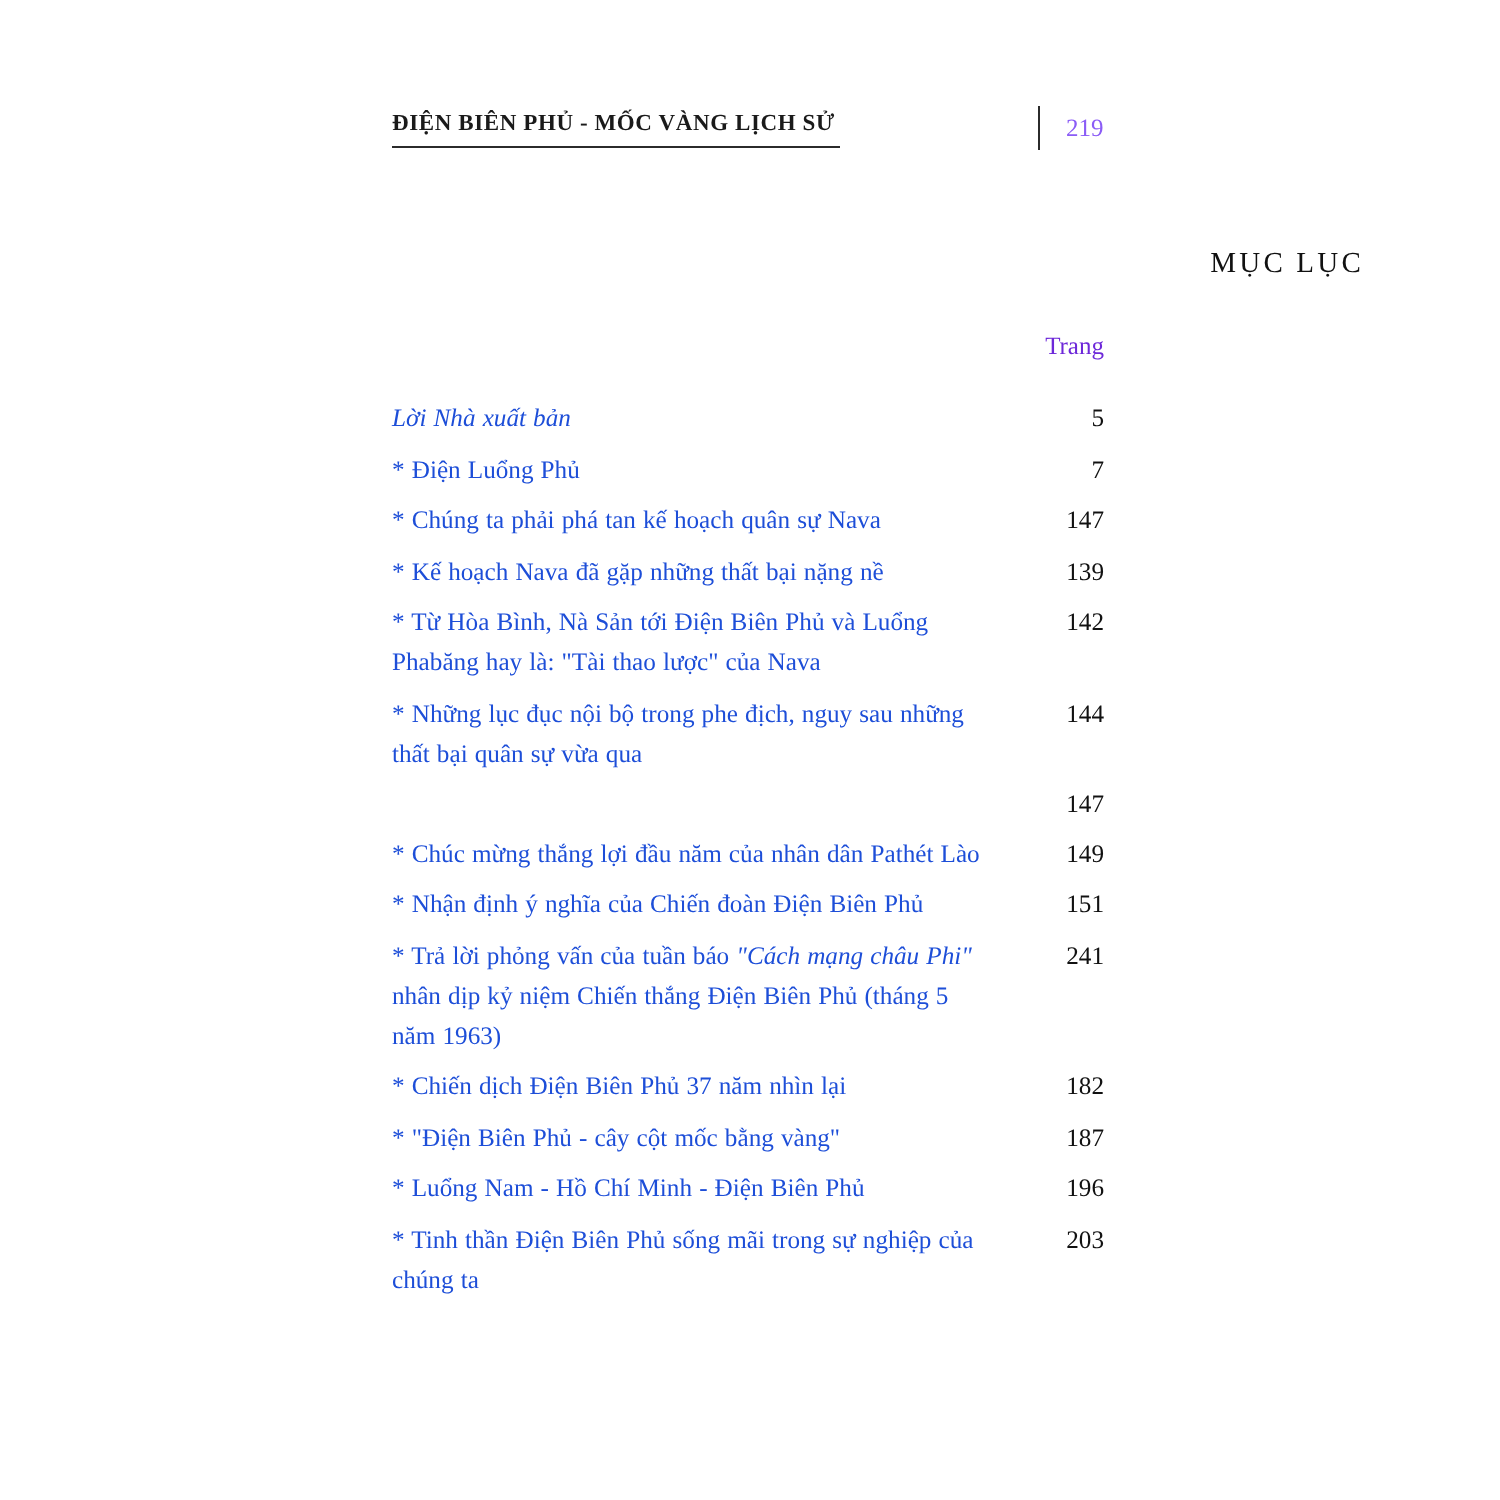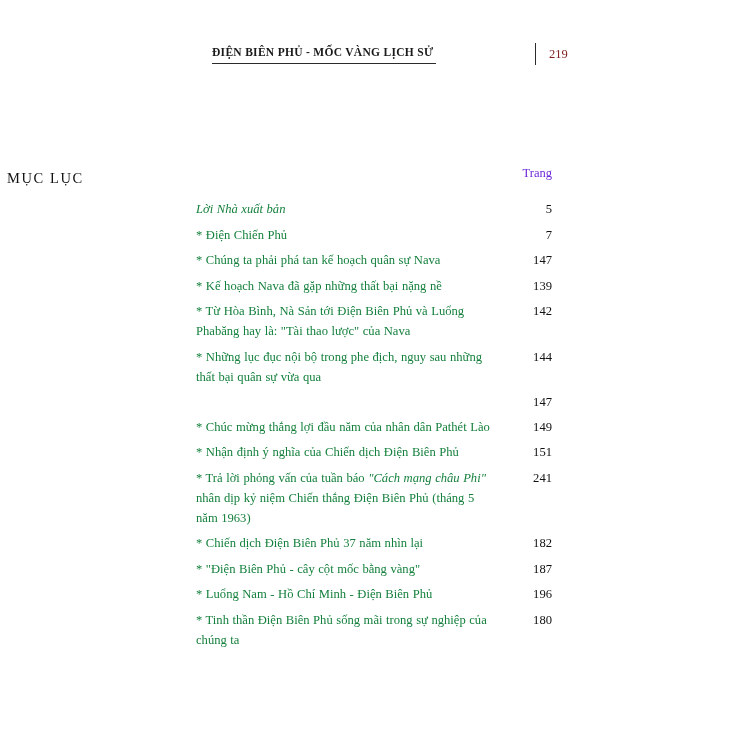--- a/index.html
+++ b/index.html
@@ -17,25 +17,24 @@
   .page {
     position: relative;
     width: 750px;
     height: 750px;
     box-sizing: border-box;
   }
 
   
   .header {
     position: absolute;
-    top: 46px;
+    top: 56px;
     left: 0;
     width: 606px;
     height: 28px;
-    margin-left: 16px;
   }
   .header-title {
     position: absolute;
     left: 196px;
     top: 0;
     font-size: 11.5px;
     font-weight: bold;
     letter-spacing: 0.3px;
     color: #1a1a1a;
     white-space: nowrap;
@@ -54,34 +53,33 @@
     top: -3px;
     width: 1px;
     height: 22px;
     background: #2b2b2b;
   }
   .header-pagenum {
     position: absolute;
     left: 533px;
     top: 1px;
     font-size: 12.5px;
-    color: #7f1d1d;
+    color: #8b5cf6;
   }
 
   
   .doc-title {
     position: absolute;
     top: 124px;
     left: 0;
     width: 682px;
-    text-align: left;
+    text-align: right;
     font-size: 14.5px;
     letter-spacing: 1.6px;
     color: #111111;
-    margin-top: 46px;
   }
   .doc-title span {
     display: inline-block;
     margin-left: 7px;
   }
 
   
   .toc {
     position: absolute;
     top: 166px;
@@ -105,21 +103,21 @@
   .toc-row {
     position: relative;
     margin-bottom: 5.5px;
     min-height: 19px;
   }
   .toc-text {
     display: block;
     width: 300px;
     font-size: 12.6px;
     line-height: 20px;
-    color: #15803d;
+    color: #1d4ed8;
     word-spacing: 0.4px;
   }
   .toc-page {
     position: absolute;
     right: 0;
     top: 0;
     width: 38px;
     text-align: right;
     font-size: 12.6px;
     line-height: 20px;
@@ -148,21 +146,21 @@
   <div class="toc">
     <div class="toc-colhead">
       <div class="col-label">Trang</div>
     </div>
     <div class="toc-list" id="toc-list">
         <div class="toc-row">
           <span class="toc-text it">Lời Nhà xuất bản</span>
           <span class="toc-page">5</span>
         </div>
         <div class="toc-row">
-          <span class="toc-text">* Điện Chiến Phủ</span>
+          <span class="toc-text">* Điện Luổng Phủ</span>
           <span class="toc-page">7</span>
         </div>
         <div class="toc-row">
           <span class="toc-text">* Chúng ta phải phá tan kế hoạch quân sự Nava</span>
           <span class="toc-page">147</span>
         </div>
         <div class="toc-row">
           <span class="toc-text">* Kế hoạch Nava đã gặp những thất bại nặng nề</span>
           <span class="toc-page">139</span>
         </div>
@@ -175,39 +173,39 @@
           <span class="toc-page">144</span>
         </div>
         <div class="toc-row">
           <span class="toc-page">147</span>
         </div>
         <div class="toc-row">
           <span class="toc-text">* Chúc mừng thắng lợi đầu năm của nhân dân Pathét Lào</span>
           <span class="toc-page">149</span>
         </div>
         <div class="toc-row">
-          <span class="toc-text">* Nhận định ý nghĩa của Chiến dịch Điện Biên Phủ</span>
+          <span class="toc-text">* Nhận định ý nghĩa của Chiến đoàn Điện Biên Phủ</span>
           <span class="toc-page">151</span>
         </div>
         <div class="toc-row">
           <span class="toc-text">* Trả lời phỏng vấn của tuần báo <i>"Cách mạng châu Phi"</i> nhân dịp kỷ niệm Chiến thắng Điện Biên Phủ (tháng 5 năm 1963)</span>
           <span class="toc-page">241</span>
         </div>
         <div class="toc-row">
           <span class="toc-text">* Chiến dịch Điện Biên Phủ 37 năm nhìn lại</span>
           <span class="toc-page">182</span>
         </div>
         <div class="toc-row">
           <span class="toc-text">* "Điện Biên Phủ - cây cột mốc bằng vàng"</span>
           <span class="toc-page">187</span>
         </div>
         <div class="toc-row">
           <span class="toc-text">* Luổng Nam - Hồ Chí Minh - Điện Biên Phủ</span>
           <span class="toc-page">196</span>
         </div>
         <div class="toc-row">
           <span class="toc-text">* Tinh thần Điện Biên Phủ sống mãi trong sự nghiệp của chúng ta</span>
-          <span class="toc-page">180</span>
+          <span class="toc-page">203</span>
         </div>
       </div>
   </div>
 
 </div>
 
 </body></html>

